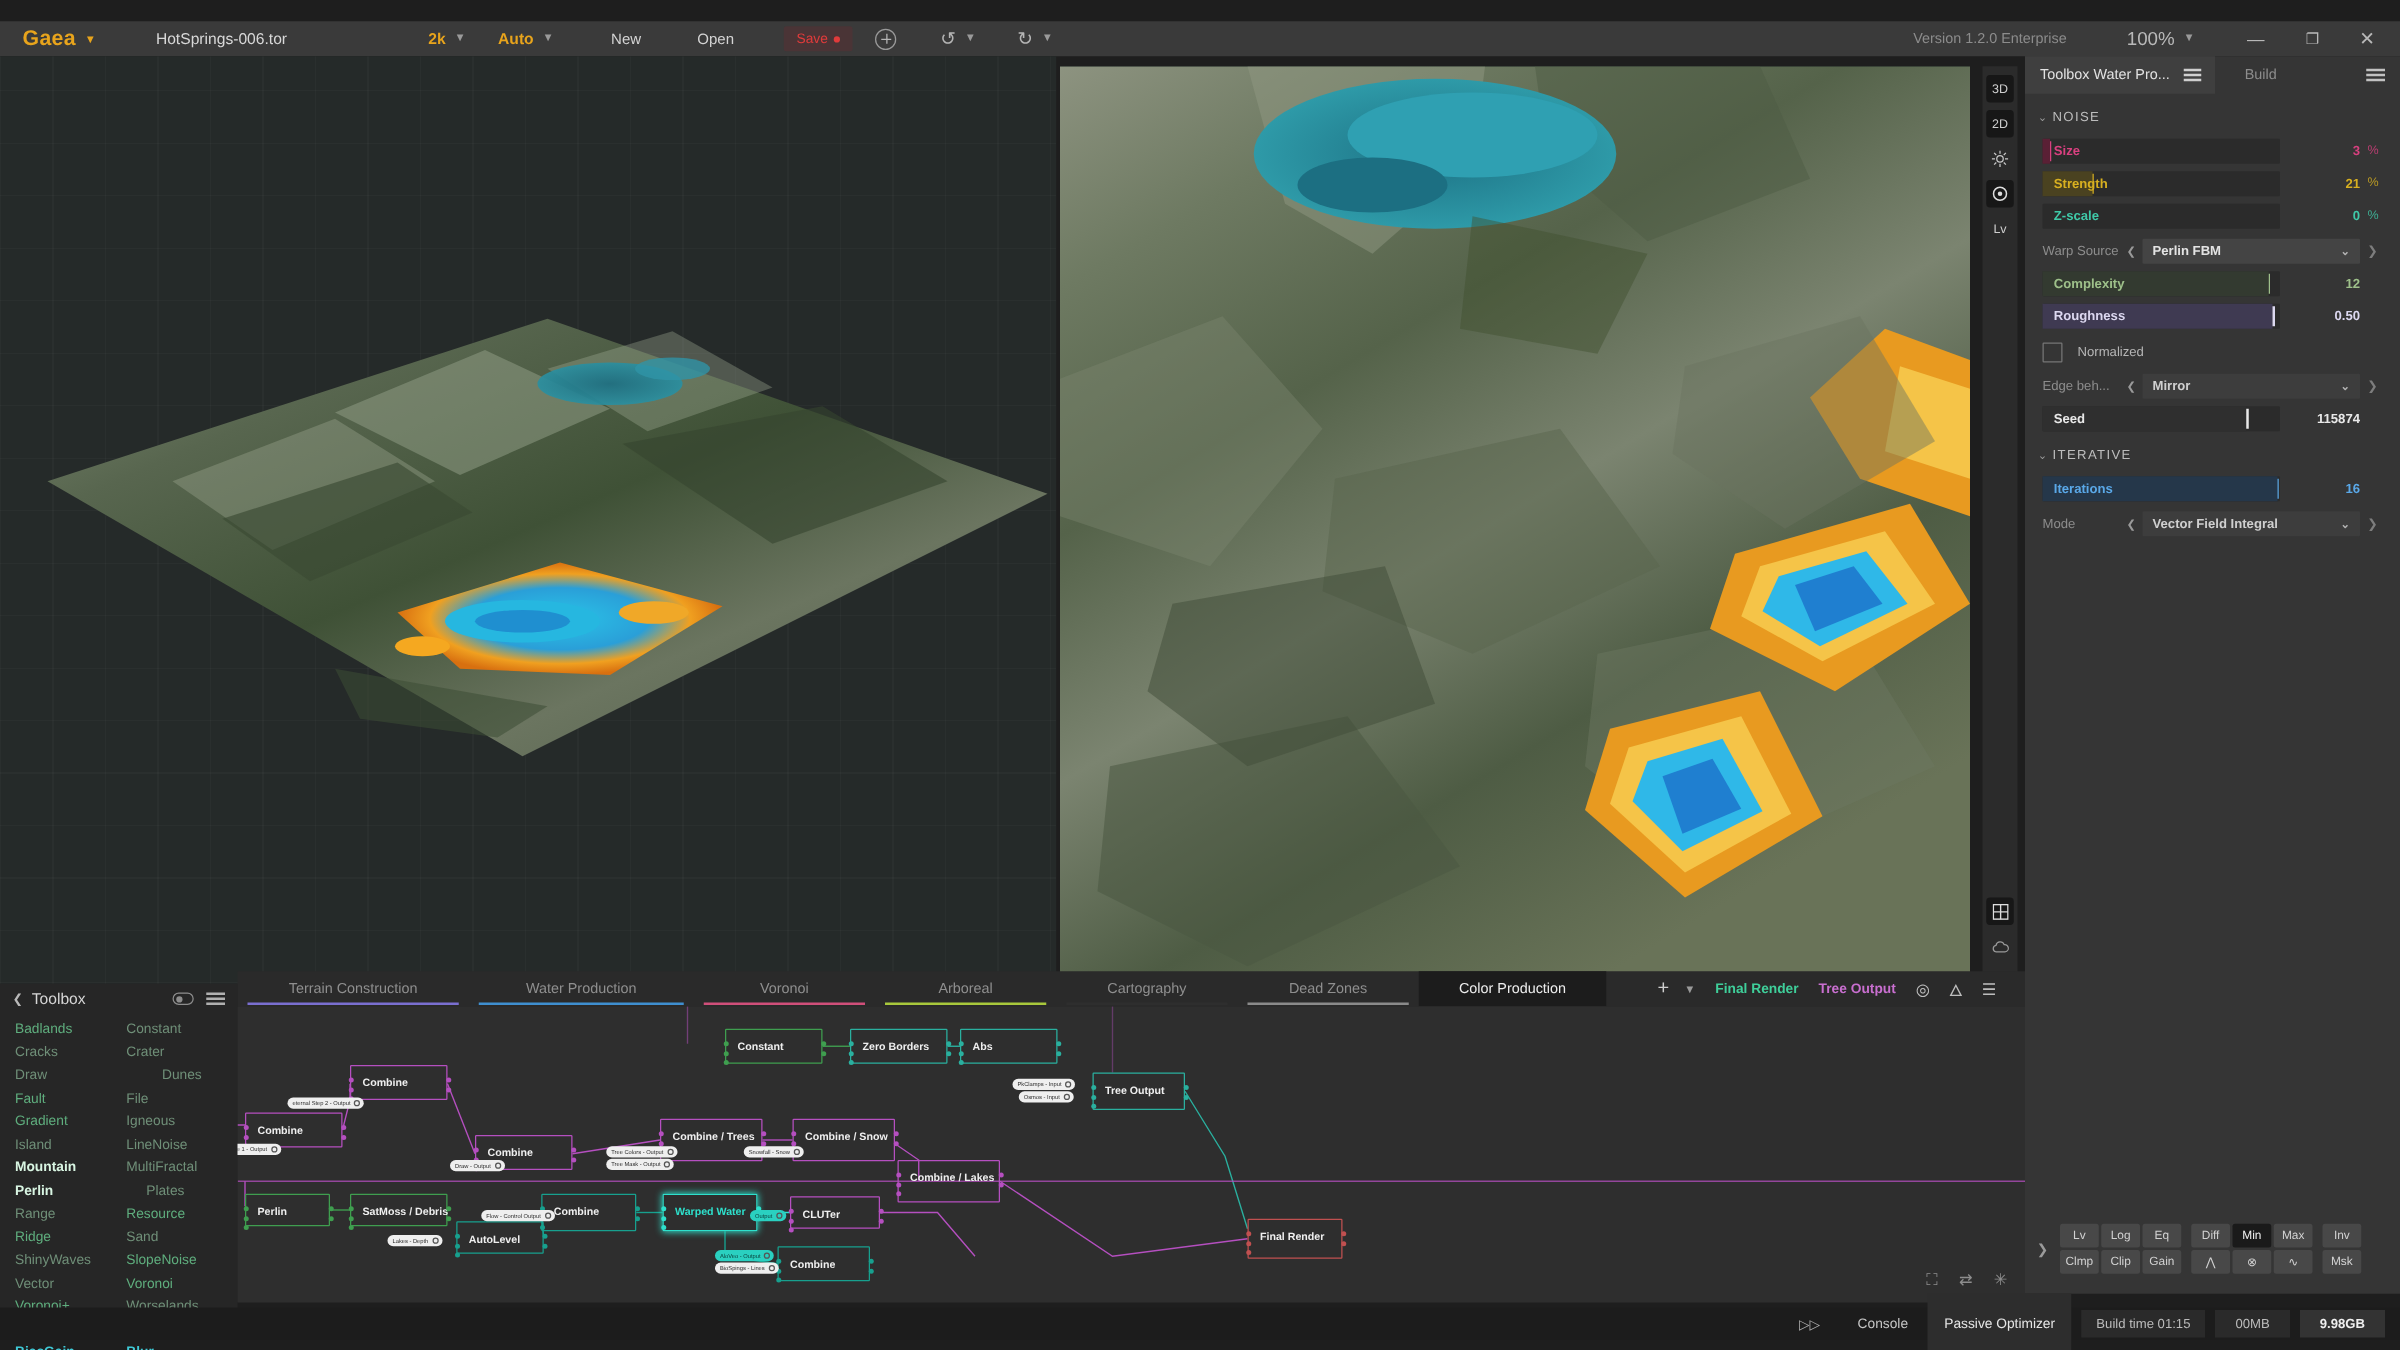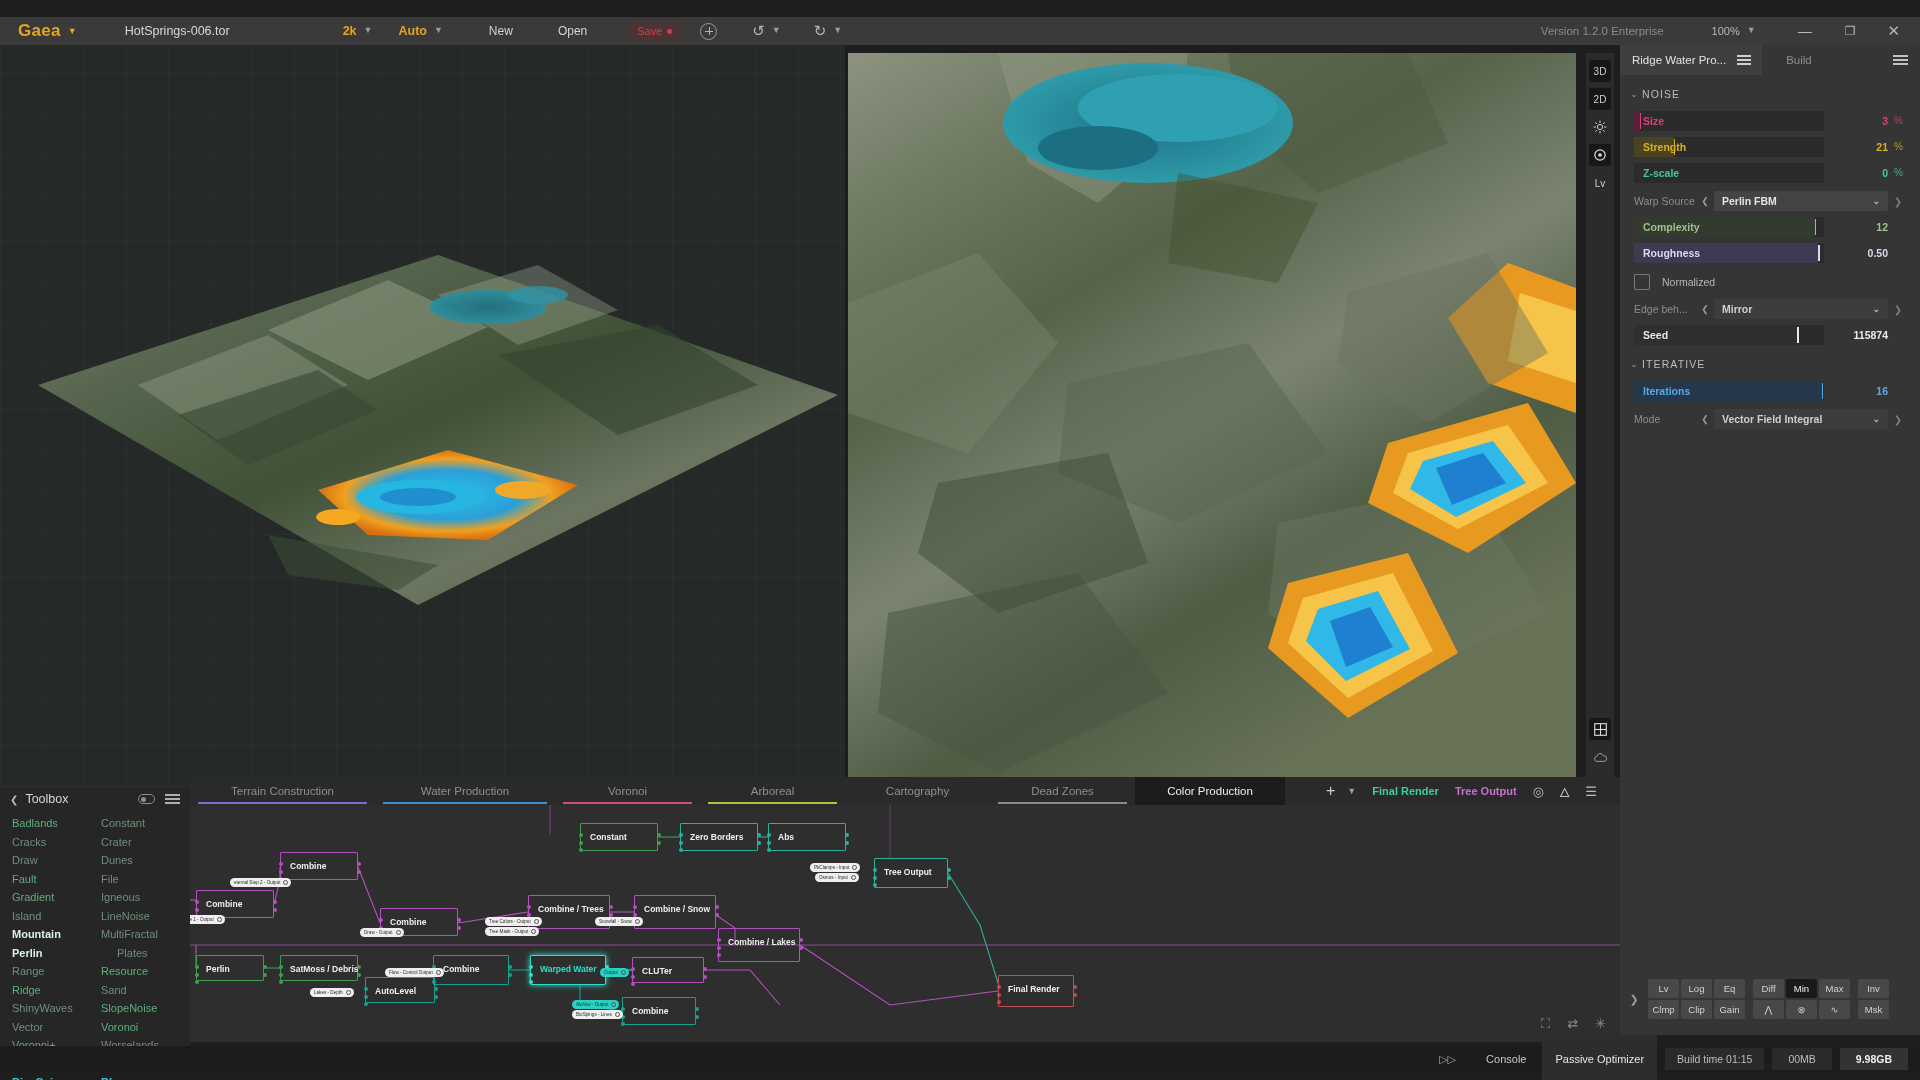--- a/index.html
+++ b/index.html
@@ -26,21 +26,21 @@
   .tb-save .dot { width:5px; height:5px; border-radius:50%; background:#e03b3b; margin-left:5px; }
   .tb-plus { margin-left:18px; width:17px; height:17px; border:1.2px solid #9a9a9a;
              border-radius:50%; position:relative; }
   .tb-plus:before,.tb-plus:after{content:"";position:absolute;background:#b5b5b5;}
   .tb-plus:before{left:3.5px;top:7.3px;width:8px;height:1.2px;}
   .tb-plus:after{top:3.5px;left:7.3px;height:8px;width:1.2px;}
   .tb-undo { margin-left:35px; font-size:15px; color:#b4b4b4; }
   .tb-redo { margin-left:33px; font-size:15px; color:#b4b4b4; }
   .tb-right { margin-left:auto; display:flex; align-items:center; padding-right:20px; }
   .tb-ver { color:#8c8c8c; font-size:11.5px; }
-  .tb-zoom { margin-left:48px; color:#b8b8b8; font-size:11px;text-align:center; }
+  .tb-zoom { margin-left:48px; color:#b8b8b8; font-size:15px;text-align:center; }
   .tb-min { margin-left:42px; color:#b8b8b8; font-size:14px; }
   .tb-max { margin-left:33px; color:#b8b8b8; font-size:12px; }
   .tb-close { margin-left:32px; color:#b8b8b8; font-size:15px; }
 
   
   #view3d { position:absolute; left:0; top:45px; width:845px; height:742px;
             background:#252a29; overflow:hidden; }
   .grid3d { position:absolute; inset:0;
     background-image:repeating-linear-gradient(0deg,rgba(255,255,255,.022) 0 1px,transparent 1px 42px),
                      repeating-linear-gradient(90deg,rgba(255,255,255,.022) 0 1px,transparent 1px 42px);
@@ -333,21 +333,21 @@
           <i></i>
           <i></i>
         </span>
     </div>
     <div id="tbx-grid">
         <div class="tbx-item" style="color: rgb(95, 174, 126);">Badlands</div>
         <div class="tbx-item" style="color: rgb(111, 143, 120);">Constant</div>
         <div class="tbx-item" style="color: rgb(111, 143, 120);">Cracks</div>
         <div class="tbx-item" style="color: rgb(111, 143, 120);">Crater</div>
         <div class="tbx-item" style="color: rgb(111, 143, 120);">Draw</div>
-        <div class="tbx-item" style="color: rgb(111, 143, 120);">Dunes</div>
+        <div class="tbx-item" style="color: rgb(111, 143, 120); text-align: center;">Dunes</div>
         <div class="tbx-item" style="color: rgb(95, 174, 126);">Fault</div>
         <div class="tbx-item" style="color: rgb(111, 143, 120);">File</div>
         <div class="tbx-item" style="color: rgb(95, 174, 126);">Gradient</div>
         <div class="tbx-item" style="color: rgb(111, 143, 120);">Igneous</div>
         <div class="tbx-item" style="color: rgb(111, 143, 120);">Island</div>
         <div class="tbx-item" style="color: rgb(111, 143, 120);">LineNoise</div>
         <div class="tbx-item" style="color: rgb(216, 245, 226); font-weight: bold;">Mountain</div>
         <div class="tbx-item" style="color: rgb(111, 143, 120);">MultiFractal</div>
         <div class="tbx-item" style="color: rgb(216, 245, 226); font-weight: bold;">Perlin</div>
         <div class="tbx-item" style="color: rgb(111, 143, 120); margin-left: 16px;">Plates</div>
@@ -635,21 +635,21 @@
     <div id="graph-tools">
       <span class="gt-ic">⛶</span>
       <span class="gt-ic">⇄</span>
       <span class="gt-ic">✳</span>
     </div>
   </div>
 
   <div id="props">
     <div id="prop-tabs">
       <div id="ptab-main">
-        <span class="ptab-t">Ridge Water Pro...</span>
+        <span class="ptab-t">Toolbox Water Pro...</span>
         <span class="ptab-burger">
             <i></i>
             <i></i>
             <i></i>
           </span>
       </div>
       <span class="ptab-build">Build</span>
       <span class="ptab-menu">
           <i></i>
           <i></i>

